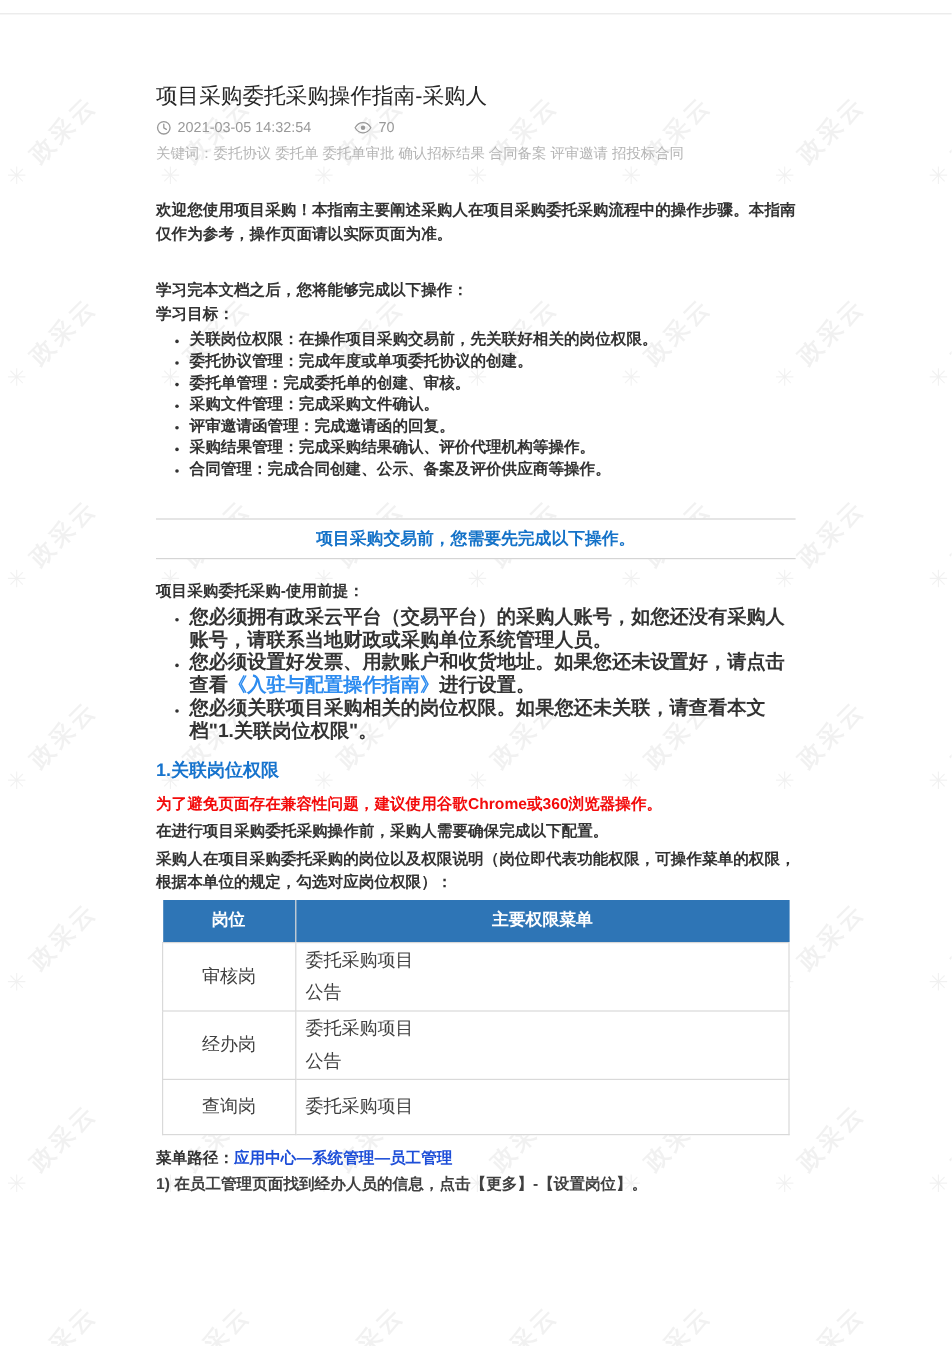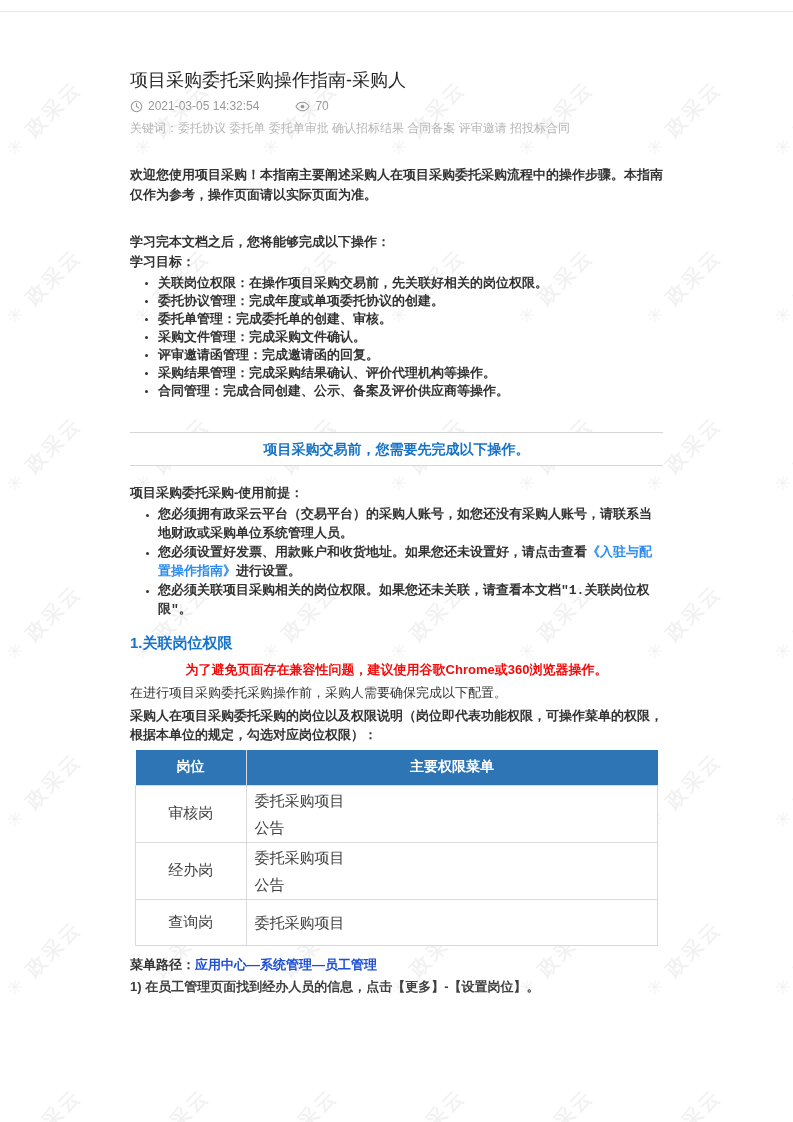--- a/index.html
+++ b/index.html
@@ -37,40 +37,40 @@
   .keywords{font-size:12px;line-height:16px;color:#b5b5b5;font-weight:400;margin:0 0 29px 0;}
 
   p{margin:0;}
   .body-text{font-size:13px;line-height:19.5px;font-weight:600;color:#333;}
   .welcome{margin-bottom:28px;}
   .goal-title{margin-bottom:3px;}
   .goal-lead{margin-bottom:0;}
 
   ul{margin:2px 0 0 0;padding-left:28px;}
   ul.goals li{font-size:13px;line-height:18px;font-weight:600;color:#333;}
-  ul.prereq li{font-size:13px;line-height:19px;font-weight:600;color:#333;font-family:Liberation Mono, monospace;}
+  ul.prereq li{font-size:16px;line-height:19px;font-weight:600;color:#333;}
   ul li::marker{font-size:10px;color:#333;}
 
   .banner{
     background:#fff;
     border-top:1px solid #d5d5d5;
     border-bottom:1px solid #d5d5d5;
     margin-top:32px;
     margin-bottom:17px;
     padding:7px 0;
     text-align:center;
   }
   .banner span{font-size:14px;line-height:16px;font-weight:700;color:#1472c8;}
 
   .prereq-title{margin-bottom:2px;}
   a.inline-link{color:#2d8cf0;font-weight:700;text-decoration:none;cursor:pointer;}
 
   h2.section-heading{font-size:15px;line-height:20px;font-weight:700;color:#1673cd;margin:14px 0 8px 0;}
-  .warning{font-size:13px;line-height:18px;font-weight:700;color:#f30b0b;margin-bottom:5px;text-align:center;}
-  .lead1{font-size:13px;line-height:18px;font-weight:400;color:#333;margin-bottom:4px;}
+  .warning{font-size:13px;line-height:18px;font-weight:700;color:#f30b0b;margin-bottom:5px;}
+  .lead1{font-size:13px;line-height:18px;font-weight:700;color:#333;margin-bottom:4px;}
   .lead2{font-size:13px;line-height:19px;font-weight:600;color:#333;margin-bottom:6px;}
 
   table.perm{
     border-collapse:collapse;
     width:523px;
     margin-left:5px;
     background:#fff;
     table-layout:fixed;
   }
   table.perm th{

